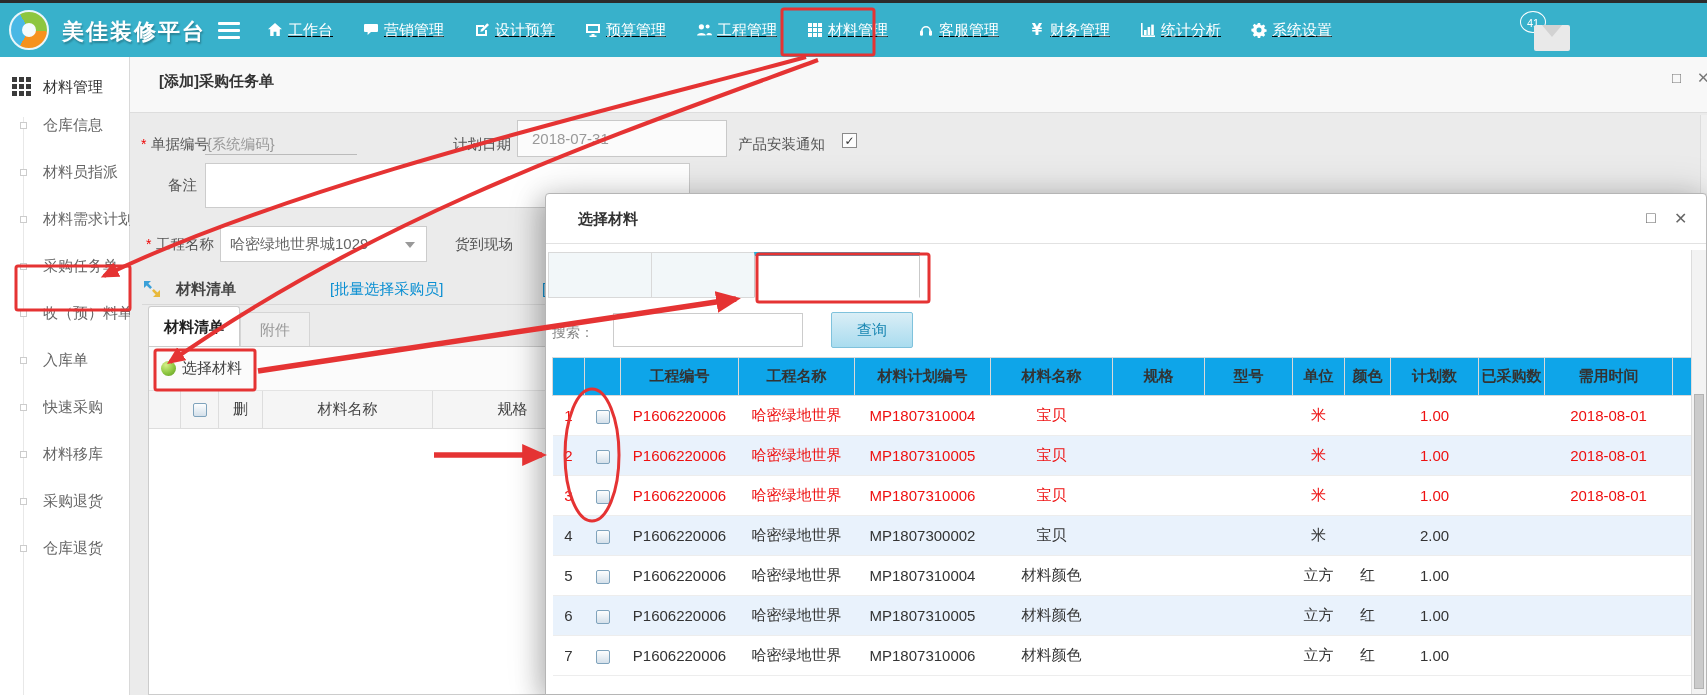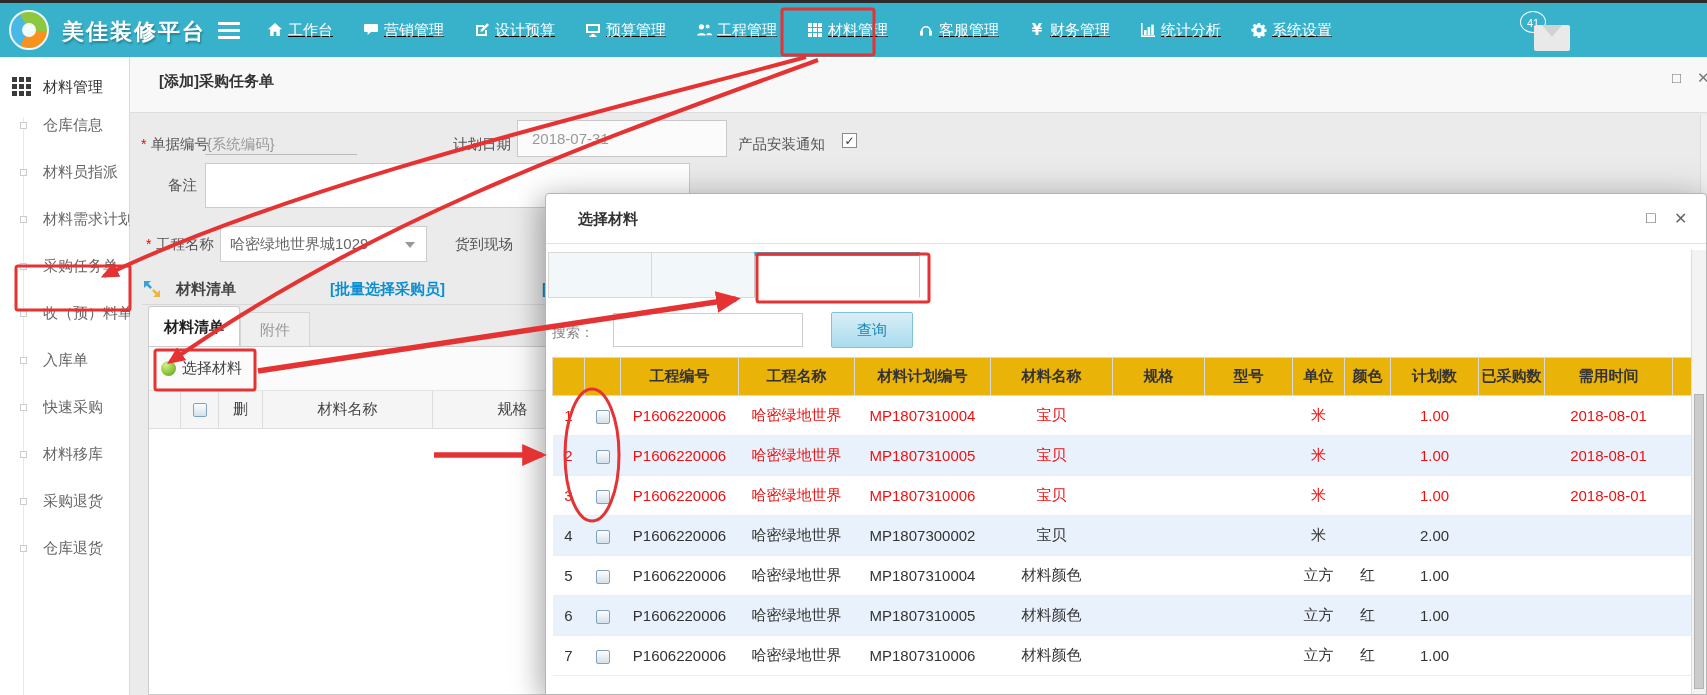--- a/index.html
+++ b/index.html
@@ -56,21 +56,21 @@
   .chk{display:inline-block;width:15px;height:15px;border:1px solid #8a8a8a;background:#fdfdfd;text-align:center;
        line-height:14px;font-size:12px;color:#333;cursor:pointer;}
   .remark-input{position:absolute;left:75px;top:106px;width:485px;height:45px;border:1px solid #ccc;background:#fff;cursor:text;}
   .select-box{position:absolute;left:90px;top:169px;width:207px;height:36px;border:1px solid #ccc;background:#fff;cursor:pointer;}
   .select-box .sval{position:absolute;left:9px;top:0;line-height:34px;font-size:15px;color:#666;}
   .select-box .caret{position:absolute;right:11px;top:15px;width:0;height:0;border-left:5px solid transparent;
        border-right:5px solid transparent;border-top:6px solid #999;}
   .section-row{position:absolute;left:12px;top:220px;width:1550px;height:28px;border-bottom:1px solid #d8d8d8;}
   .section-row .sicon{position:absolute;left:0px;top:2px;width:20px;height:20px;}
   .section-row .stitle{position:absolute;left:34px;top:3px;font-size:15px;font-weight:600;color:#444;}
-  .section-row .slink{position:absolute;font-size:15px;font-weight:bold;color:#0a8fd2;cursor:pointer;top:3px;}
+  .section-row .slink{position:absolute;font-size:15px;font-weight:normal;color:#0a8fd2;cursor:pointer;top:3px;}
   .ptab-active{position:absolute;left:18px;top:249px;width:92px;height:41px;background:#fff;border:1px solid #ccc;border-bottom:none;
        border-radius:3px 3px 0 0;font-size:15px;font-weight:bold;color:#222;text-align:center;line-height:40px;cursor:pointer;}
   .ptab{position:absolute;left:110px;top:255px;width:70px;height:35px;background:#efefef;border:1px solid #d5d5d5;border-bottom:none;
        font-size:15px;color:#999;text-align:center;line-height:34px;cursor:pointer;}
   .content-panel{position:absolute;left:18px;top:289px;width:1544px;height:349px;background:#fff;border:1px solid #ccc;}
   .toolbar{position:absolute;left:0;top:0;width:100%;height:44px;background:#fbfbfb;border-bottom:1px solid #e3e3e3;}
   .greenball{position:absolute;left:12px;top:14px;width:15px;height:15px;border-radius:50%;
        background:radial-gradient(circle at 5px 4px,#d3ef86,#8cc63f 55%,#5d9420);cursor:pointer;}
   .toolbar .tlabel{position:absolute;left:33px;top:12px;font-size:15px;color:#444;cursor:pointer;}
   .pgrid-head{position:absolute;left:0;top:44px;width:100%;height:38px;background:#f5f5f5;border-bottom:1px solid #ddd;display:flex;}
@@ -87,21 +87,21 @@
   .m-tab{min-width:104px;padding:0 14px;background:#f2f7f9;border:1px solid #d9d9d9;margin-left:-1px;
        font-size:15px;color:#444;text-align:center;line-height:44px;cursor:pointer;}
   .m-tab.active{background:#fff;border:1px solid #c9c9c9;border-top:4px solid #2ab3d9;border-bottom:1px solid #fff;
        font-size:16px;font-weight:bold;color:#111;line-height:40px;min-width:166px;}
   .m-search-label{position:absolute;left:6px;top:130px;font-size:14px;color:#888;}
   .m-search-input{position:absolute;left:67px;top:119px;width:190px;height:34px;border:1px solid #ccc;background:#fff;cursor:text;}
   .m-query-btn{position:absolute;left:285px;top:118px;width:82px;height:36px;border:1px solid #7fc2dc;border-radius:2px;
        background:linear-gradient(180deg,#daeef6,#a9dcef);font-size:15px;color:#1886b2;text-align:center;line-height:34px;cursor:pointer;}
   .m-tablewrap{position:absolute;left:6px;top:163px;width:1141px;height:339px;overflow:hidden;}
   table.mtab{border-collapse:collapse;table-layout:fixed;width:1306px;}
-  table.mtab th{height:38px;background:#eab308;border:1px solid #d9d9d9;border-left:none;font-size:15px;font-weight:bold;
+  table.mtab th{height:38px;background:#0ea5e9;border:1px solid #d9d9d9;border-left:none;font-size:15px;font-weight:bold;
        color:#333;padding:0;text-align:center;white-space:nowrap;overflow:hidden;}
   table.mtab th:first-child{border-left:1px solid #d9d9d9;}
   table.mtab td{height:40px;font-size:15px;color:#333;padding:0;text-align:center;border-bottom:1px solid #ededed;
        white-space:nowrap;overflow:hidden;}
   tr.alt td{background:#e9f2fc;}
   tr.red-row td{color:#ee1010;}
   td.c2,td.c3,td.c4,td.c5{text-align:left;padding-left:7px;}
   td.c10{text-align:right;padding-right:16px;}
   th.c13{text-align:left;padding-left:6px;}
   td.c13{text-align:left;padding-left:28px;}

